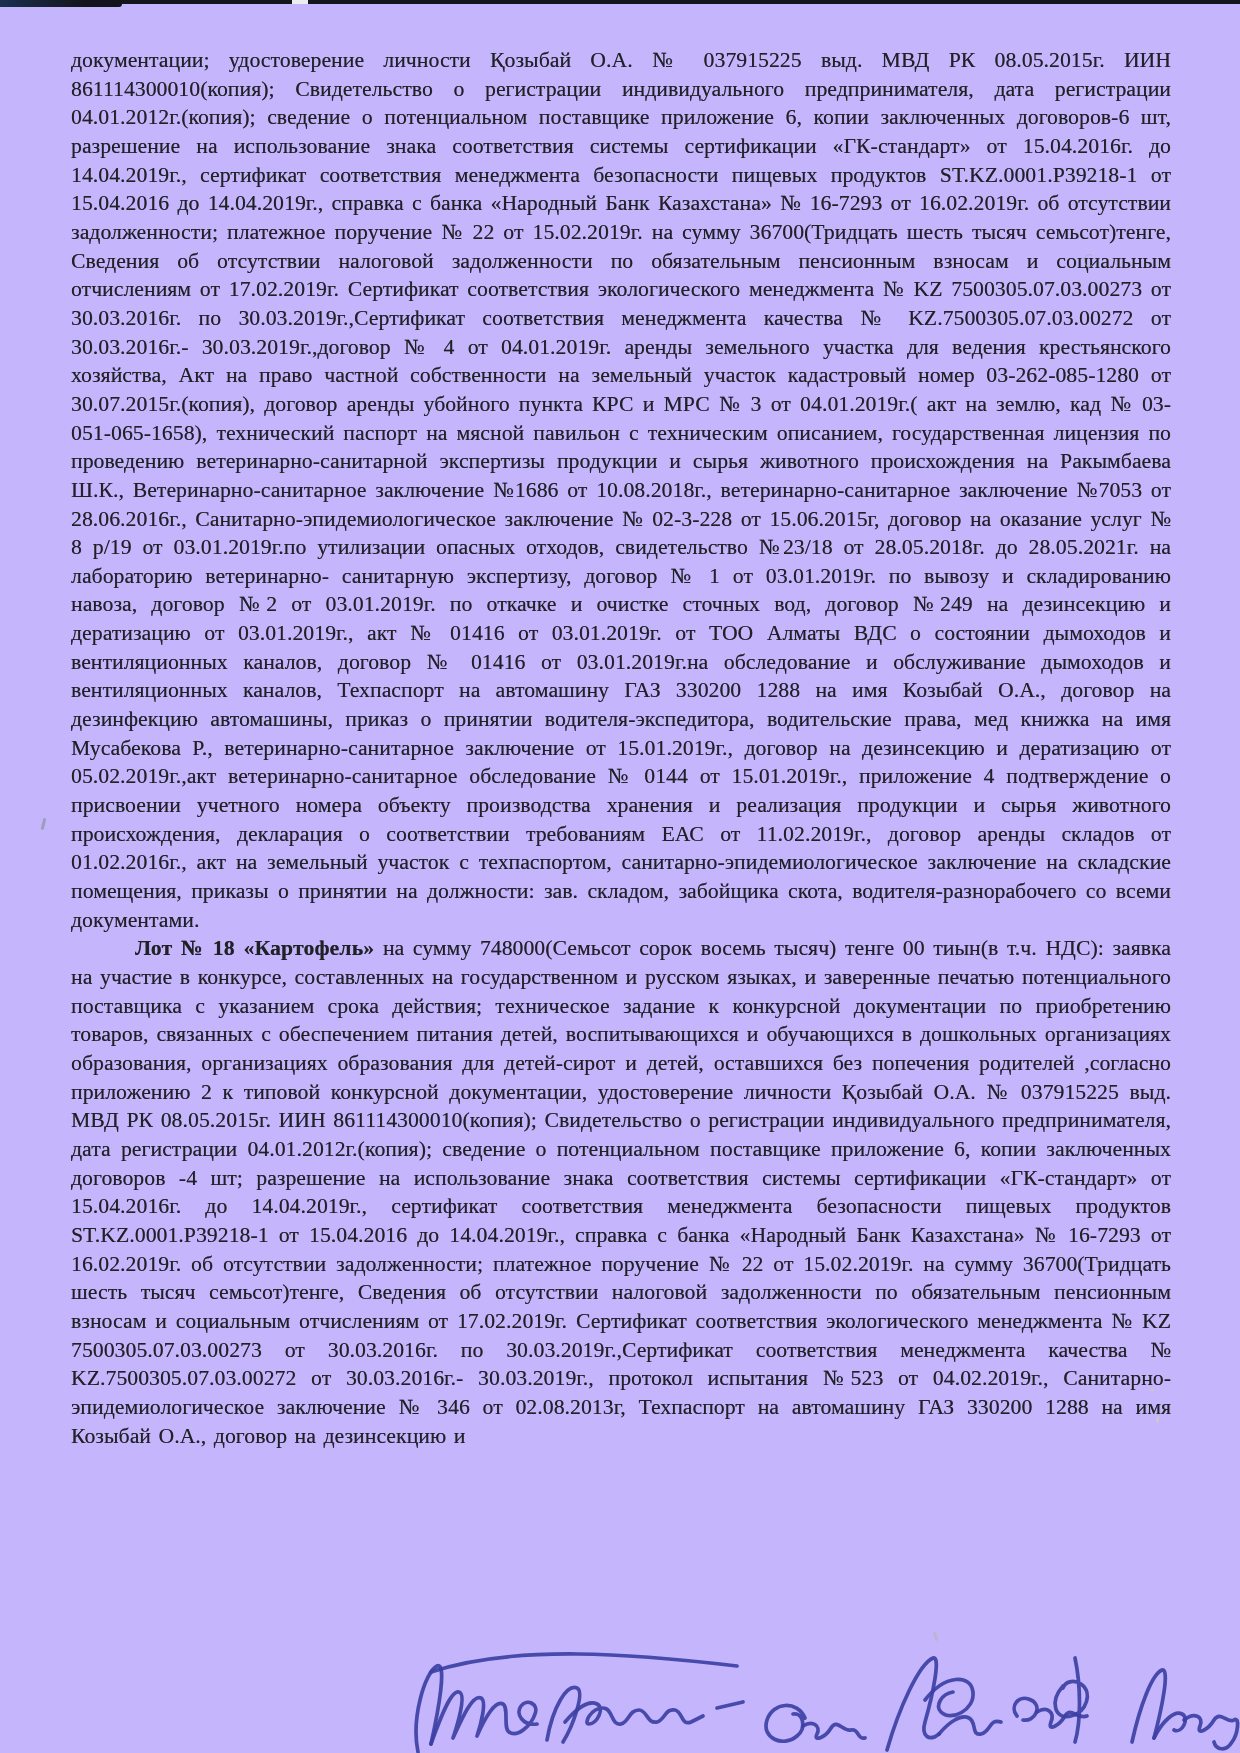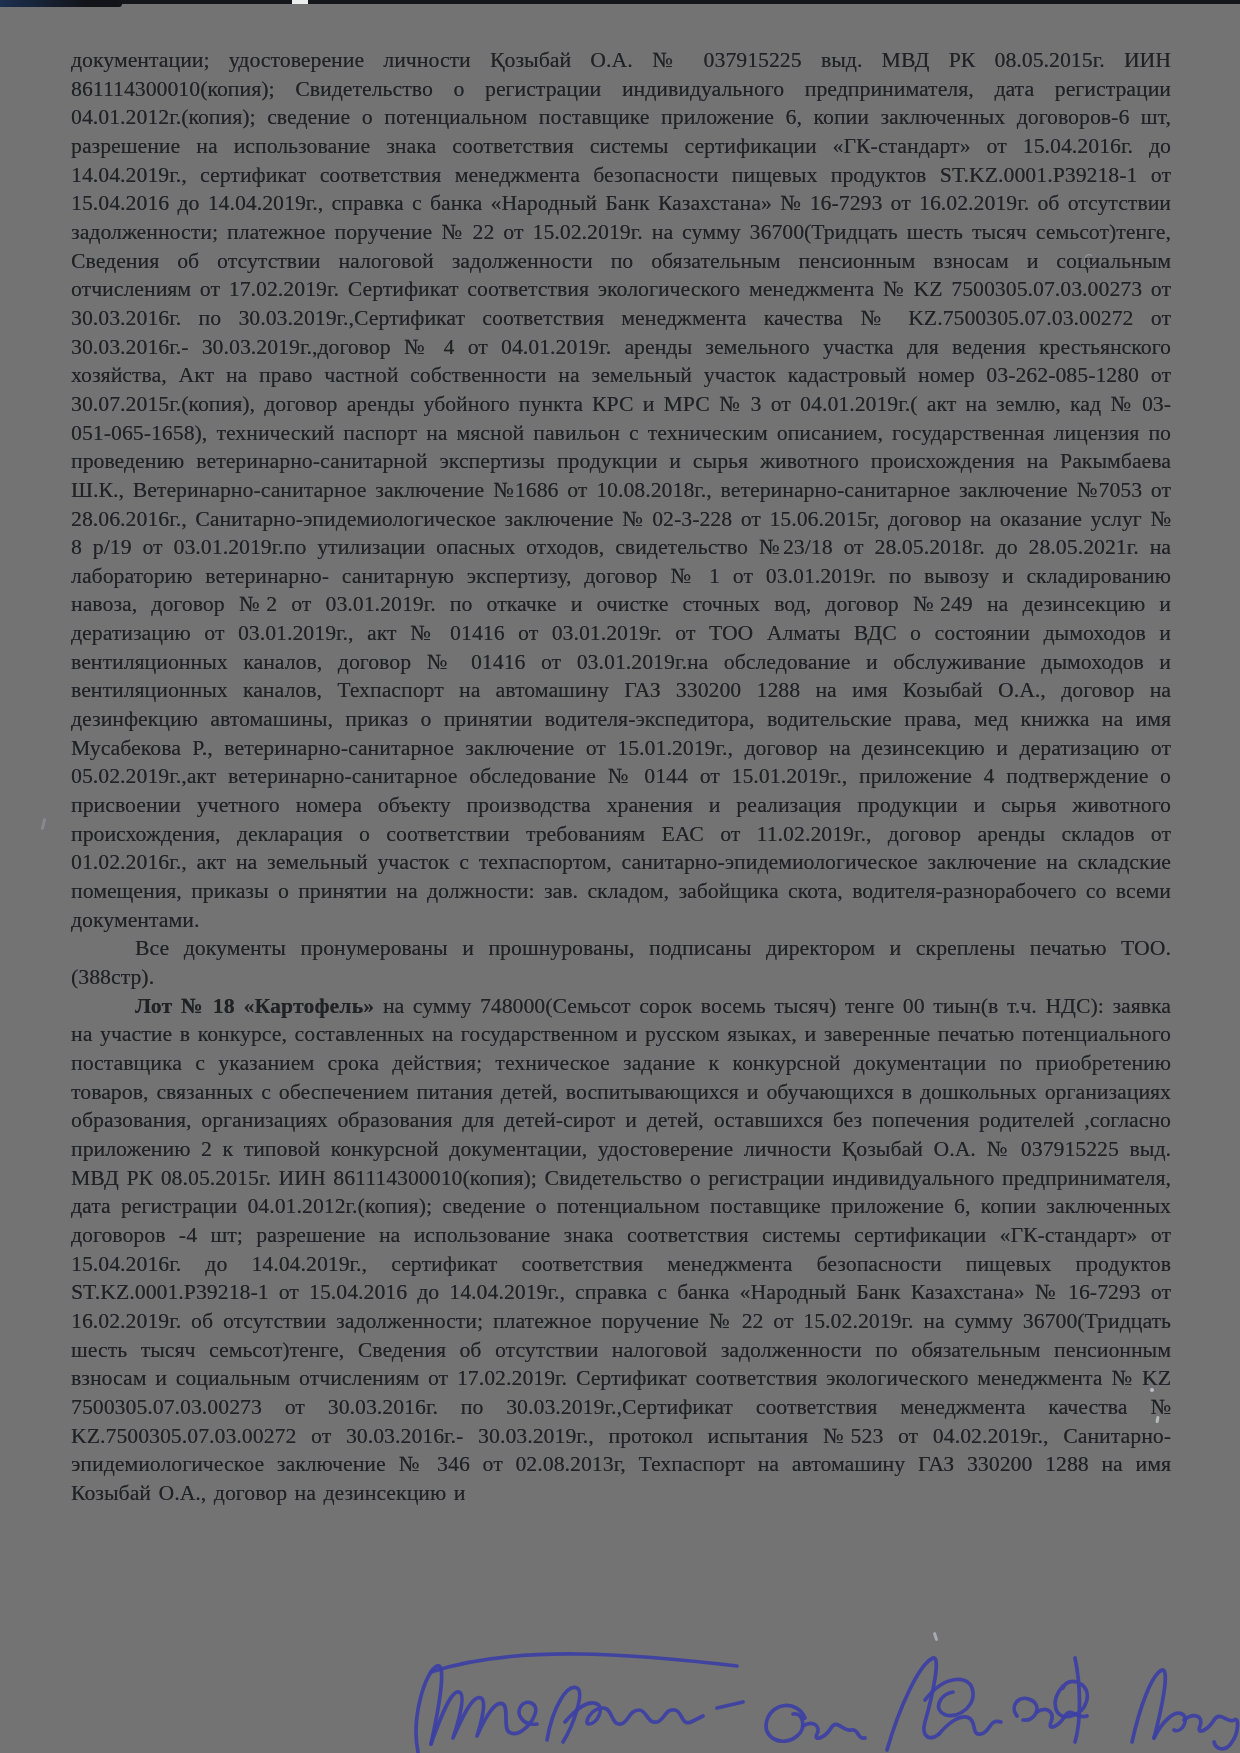--- a/index.html
+++ b/index.html
@@ -1,19 +1,19 @@
 <!DOCTYPE html>
 <html lang="ru"><head>
 <meta charset="utf-8">
 <style>
   html,body { margin:0; padding:0; background:#e9e9e9; }
   .page {
     position:relative;
     width:1240px; height:1753px;
-    background:#737373;
+    background:#c4b5fd;
     overflow:hidden;
     font-family:"Liberation Serif","DejaVu Serif",serif;
   }
   
   .scan-edge-top {
     position:absolute; top:0; left:0; width:1240px; height:4px;
     background:#14161c;
   }
   .scan-edge-top-left {
     position:absolute; top:0; left:0; width:122px; height:7px;
@@ -79,21 +79,20 @@
 <body>
 
 <div class="page">
 
   <div class="scan-edge-top"></div>
   <div class="scan-edge-top-left"></div>
   <div class="scan-edge-gap"></div>
 
   <div class="text-block">
     <p class="para">документации; удостоверение личности Қозыбай О.А. № 037915225  выд. МВД РК 08.05.2015г. ИИН 861114300010(копия); Свидетельство о регистрации индивидуального предпринимателя, дата регистрации 04.01.2012г.(копия); сведение о потенциальном поставщике приложение 6, копии заключенных договоров-6 шт, разрешение на использование знака соответствия системы сертификации «ГК-стандарт» от 15.04.2016г. до 14.04.2019г., сертификат соответствия менеджмента безопасности пищевых продуктов ST.KZ.0001.P39218-1 от 15.04.2016 до 14.04.2019г., справка с банка «Народный Банк Казахстана» № 16-7293 от 16.02.2019г. об отсутствии задолженности; платежное поручение № 22 от 15.02.2019г. на сумму 36700(Тридцать шесть тысяч семьсот)тенге, Сведения об отсутствии налоговой задолженности по обязательным пенсионным взносам и социальным отчислениям от 17.02.2019г. Сертификат соответствия экологического менеджмента № KZ 7500305.07.03.00273 от 30.03.2016г. по 30.03.2019г.,Сертификат соответствия менеджмента качества № KZ.7500305.07.03.00272 от 30.03.2016г.- 30.03.2019г.,договор № 4 от 04.01.2019г. аренды земельного участка для ведения крестьянского хозяйства, Акт на право частной собственности на земельный участок кадастровый номер 03-262-085-1280 от 30.07.2015г.(копия), договор аренды убойного пункта КРС и МРС № 3 от 04.01.2019г.( акт на землю, кад № 03-051-065-1658), технический паспорт на мясной павильон с техническим описанием, государственная лицензия по проведению ветеринарно-санитарной экспертизы продукции и сырья животного происхождения на Ракымбаева Ш.К., Ветеринарно-санитарное заключение №1686 от 10.08.2018г., ветеринарно-санитарное заключение №7053 от 28.06.2016г., Санитарно-эпидемиологическое заключение № 02-3-228 от 15.06.2015г, договор на оказание услуг № 8 р/19 от 03.01.2019г.по утилизации опасных отходов, свидетельство №23/18 от 28.05.2018г. до 28.05.2021г. на лабораторию ветеринарно- санитарную экспертизу, договор № 1 от 03.01.2019г. по вывозу и складированию навоза, договор №2 от 03.01.2019г. по откачке и очистке сточных вод, договор №249 на дезинсекцию и дератизацию от 03.01.2019г., акт № 01416 от 03.01.2019г. от ТОО Алматы ВДС о состоянии дымоходов и вентиляционных каналов, договор № 01416 от 03.01.2019г.на обследование и обслуживание дымоходов и вентиляционных каналов, Техпаспорт на автомашину ГАЗ 330200 1288 на имя Козыбай О.А., договор на дезинфекцию автомашины, приказ о принятии водителя-экспедитора, водительские права, мед книжка на имя Мусабекова Р., ветеринарно-санитарное заключение от 15.01.2019г., договор на дезинсекцию и дератизацию от 05.02.2019г.,акт ветеринарно-санитарное обследование № 0144 от 15.01.2019г., приложение 4 подтверждение о присвоении учетного номера объекту производства хранения и реализация продукции и сырья животного происхождения, декларация о соответствии требованиям ЕАС от 11.02.2019г., договор аренды складов от 01.02.2016г., акт на земельный участок с техпаспортом, санитарно-эпидемиологическое заключение на складские помещения, приказы о принятии на должности: зав. складом, забойщика скота, водителя-разнорабочего со всеми документами.</p>
-    <p class="para indented">Все документы пронумерованы и прошнурованы, подписаны директором и скреплены печатью ТОО.(388стр).</p>
     <p class="para indented"><span class="lot-lead">Лот № 18 «Картофель»</span><span> на сумму 748000(Семьсот сорок восемь тысяч) тенге 00 тиын(в т.ч. НДС): заявка на участие в конкурсе, составленных на государственном и русском языках, и заверенные печатью потенциального поставщика с указанием срока действия; техническое задание к конкурсной документации по приобретению товаров, связанных с обеспечением питания детей, воспитывающихся и обучающихся в дошкольных организациях образования, организациях образования для детей-сирот и детей, оставшихся без попечения родителей ,согласно приложению 2 к типовой конкурсной документации, удостоверение личности Қозыбай О.А. № 037915225  выд. МВД РК 08.05.2015г. ИИН 861114300010(копия); Свидетельство о регистрации индивидуального предпринимателя, дата регистрации 04.01.2012г.(копия); сведение о потенциальном поставщике приложение 6, копии заключенных договоров -4 шт; разрешение на использование знака соответствия системы сертификации «ГК-стандарт» от 15.04.2016г. до 14.04.2019г., сертификат соответствия менеджмента безопасности пищевых продуктов ST.KZ.0001.P39218-1 от 15.04.2016 до 14.04.2019г., справка с банка «Народный Банк Казахстана» № 16-7293 от 16.02.2019г. об отсутствии задолженности; платежное поручение № 22 от 15.02.2019г. на сумму 36700(Тридцать шесть тысяч семьсот)тенге, Сведения об отсутствии налоговой задолженности по обязательным пенсионным взносам и социальным отчислениям от 17.02.2019г. Сертификат соответствия экологического менеджмента № KZ 7500305.07.03.00273 от 30.03.2016г. по 30.03.2019г.,Сертификат соответствия менеджмента качества № KZ.7500305.07.03.00272 от 30.03.2016г.- 30.03.2019г., протокол испытания №523 от 04.02.2019г., Санитарно-эпидемиологическое заключение № 346 от 02.08.2013г, Техпаспорт на автомашину ГАЗ 330200 1288 на имя Козыбай О.А., договор на дезинсекцию и</span></p>
   </div>
 
   <svg class="signatures" viewBox="0 0 860 125" aria-hidden="true">
 
     <path d="M33,124 C26,90 40,44 52,38 C62,34 54,80 46,116"></path>
     <path d="M46,44 C130,16 250,26 352,38"></path>
     <path d="M46,116 C56,88 66,62 74,64 C82,66 72,98 68,110 C78,88 88,66 96,70 C102,73 96,96 92,108 C100,90 110,72 118,76 C124,80 118,100 124,104 C132,110 146,98 150,86 C154,76 142,70 136,78 C130,86 138,98 152,96"></path>
 
     <path d="M162,112 C168,78 182,56 192,60 C200,64 188,98 178,114"></path>

